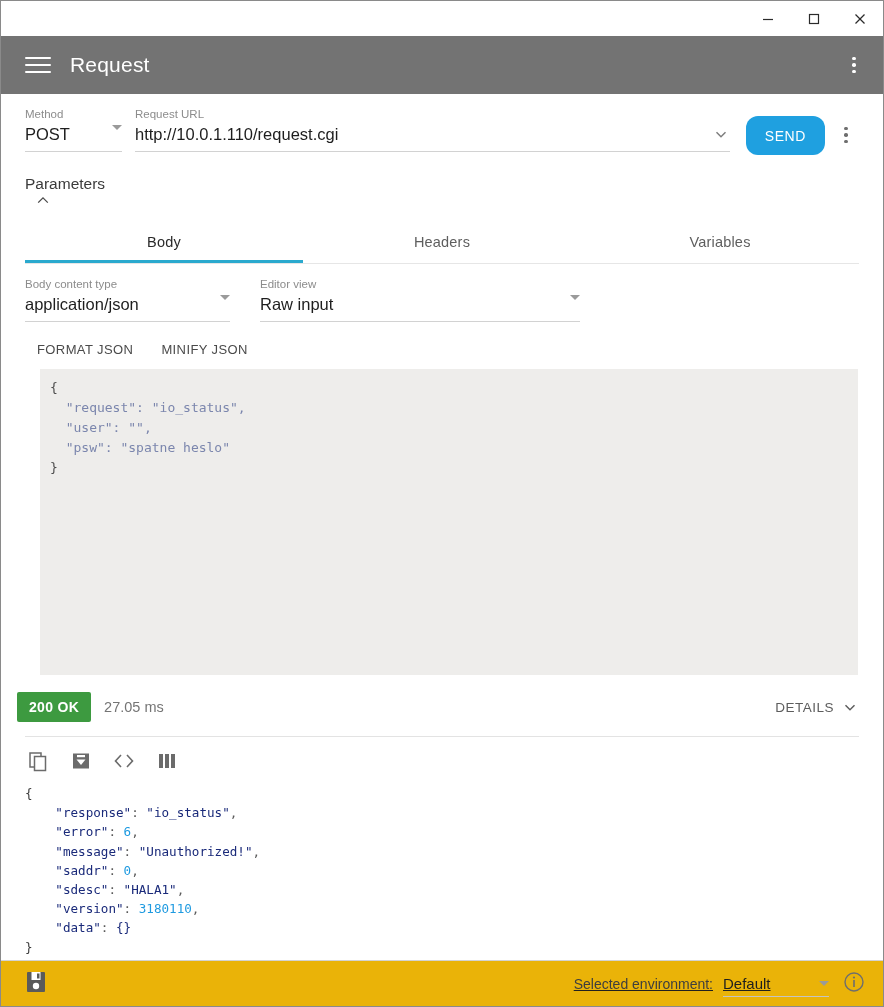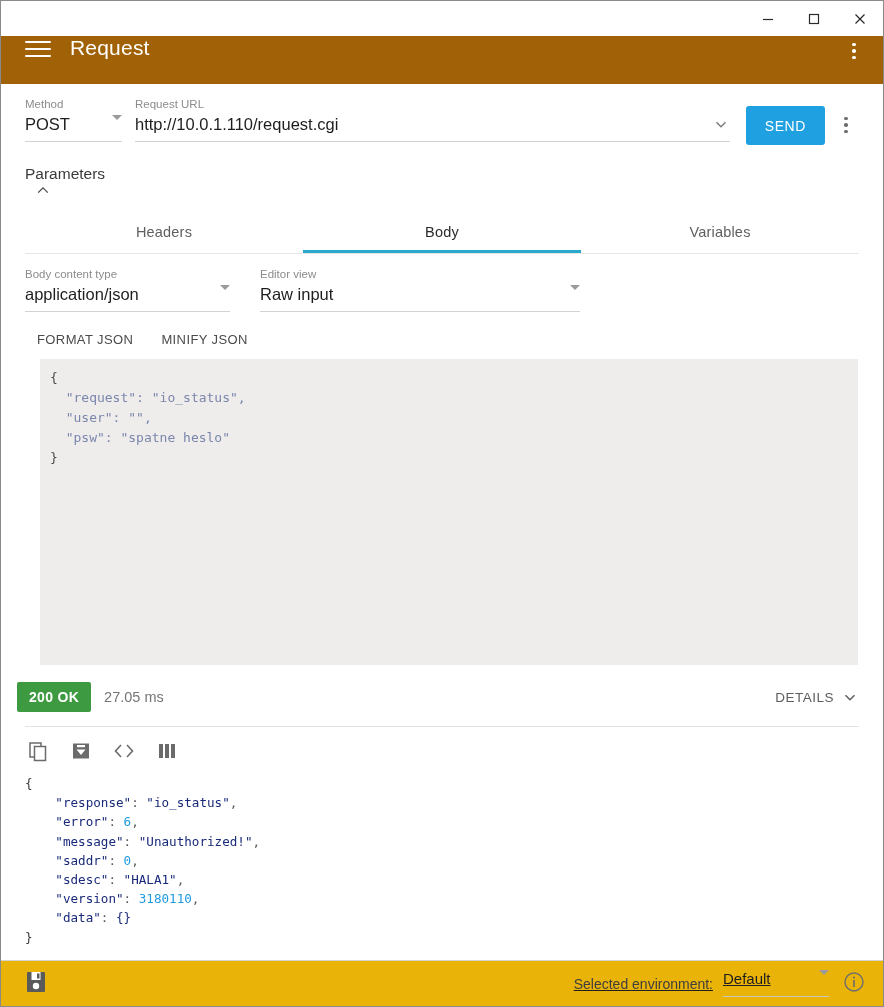--- a/index.html
+++ b/index.html
@@ -42,24 +42,24 @@
     width: 46px;
     display: flex;
     align-items: center;
     justify-content: center;
     cursor: default;
   }
   .win-btn svg { display: block; }
 
   
   .appbar {
-    height: 48px;
-    background: #a16207;
-    display: flex;
-    align-items: flex-start;
+    height: 58px;
+    background: #737373;
+    display: flex;
+    align-items: center;
     padding: 0 16px 0 24px;
     flex: none;
   }
   .hamburger {
     width: 26px;
     height: 26px;
     display: flex;
     flex-direction: column;
     justify-content: center;
     gap: 5px;
@@ -146,21 +146,21 @@
     width: 18px; height: 18px;
     margin-left: 6px;
     cursor: pointer;
   }
   .send-btn {
     background: #1fa0e0;
     color: #ffffff;
     font-size: 14px;
     letter-spacing: .6px;
     border: none;
-    border-radius: 3px;
+    border-radius: 12px;
     height: 39px;
     padding: 0 19px;
     margin-left: 16px;
     margin-bottom: -3px;
     cursor: pointer;
     font-family: "Liberation Sans", sans-serif;
   }
   .send-kebab { margin-left: 8px; margin-bottom: 2px; }
 
   
@@ -331,20 +331,21 @@
   .sb-spacer { flex: 1; }
   .env-label {
     font-size: 14px;
     color: #3e3e3e;
     margin-right: 10px;
   }
   .env-select {
     width: 106px;
     border-bottom: 1px solid #c4c4c4;
     display: flex;
+    align-items: center;
     height: 26px;
     cursor: pointer;
   }
   .env-value {
     font-size: 15px;
     color: #1e1e1e;
     flex: 1;
   }
   .info-icon { margin-left: 14px; cursor: pointer; }
   .save-icon { cursor: pointer; }
@@ -419,22 +420,22 @@
     </div>
 
     <div class="params-row">
       <span class="params-label">Parameters</span>
       <svg class="chev-up" viewBox="0 0 20 20">
         <polyline points="4,12 10,6 16,12" fill="none" stroke="#4a4a4a" stroke-width="1.6"></polyline>
       </svg>
     </div>
 
     <div class="tabs">
+      <div class="tab active">Body</div>
       <div class="tab">Headers</div>
-      <div class="tab active">Body</div>
       <div class="tab">Variables</div>
     </div>
 
     <div class="selects-row">
       <div class="field sel-ct">
         <div class="field-label">Body content type</div>
         <div class="field-underline">
           <span class="field-value">application/json</span>
           <span class="caret-down"></span>
         </div>

